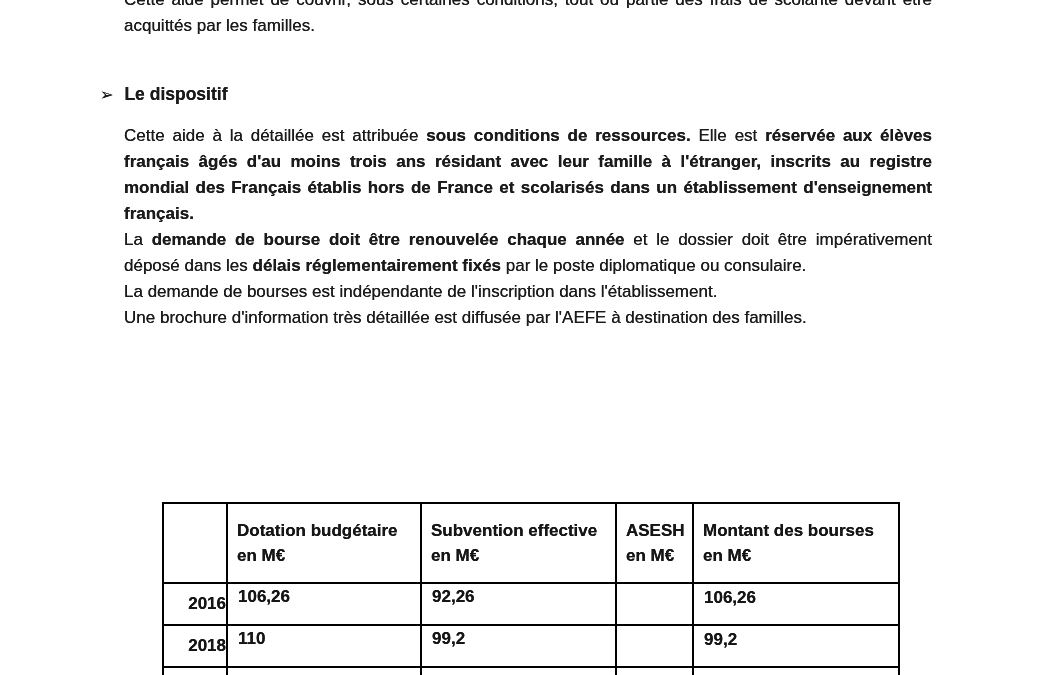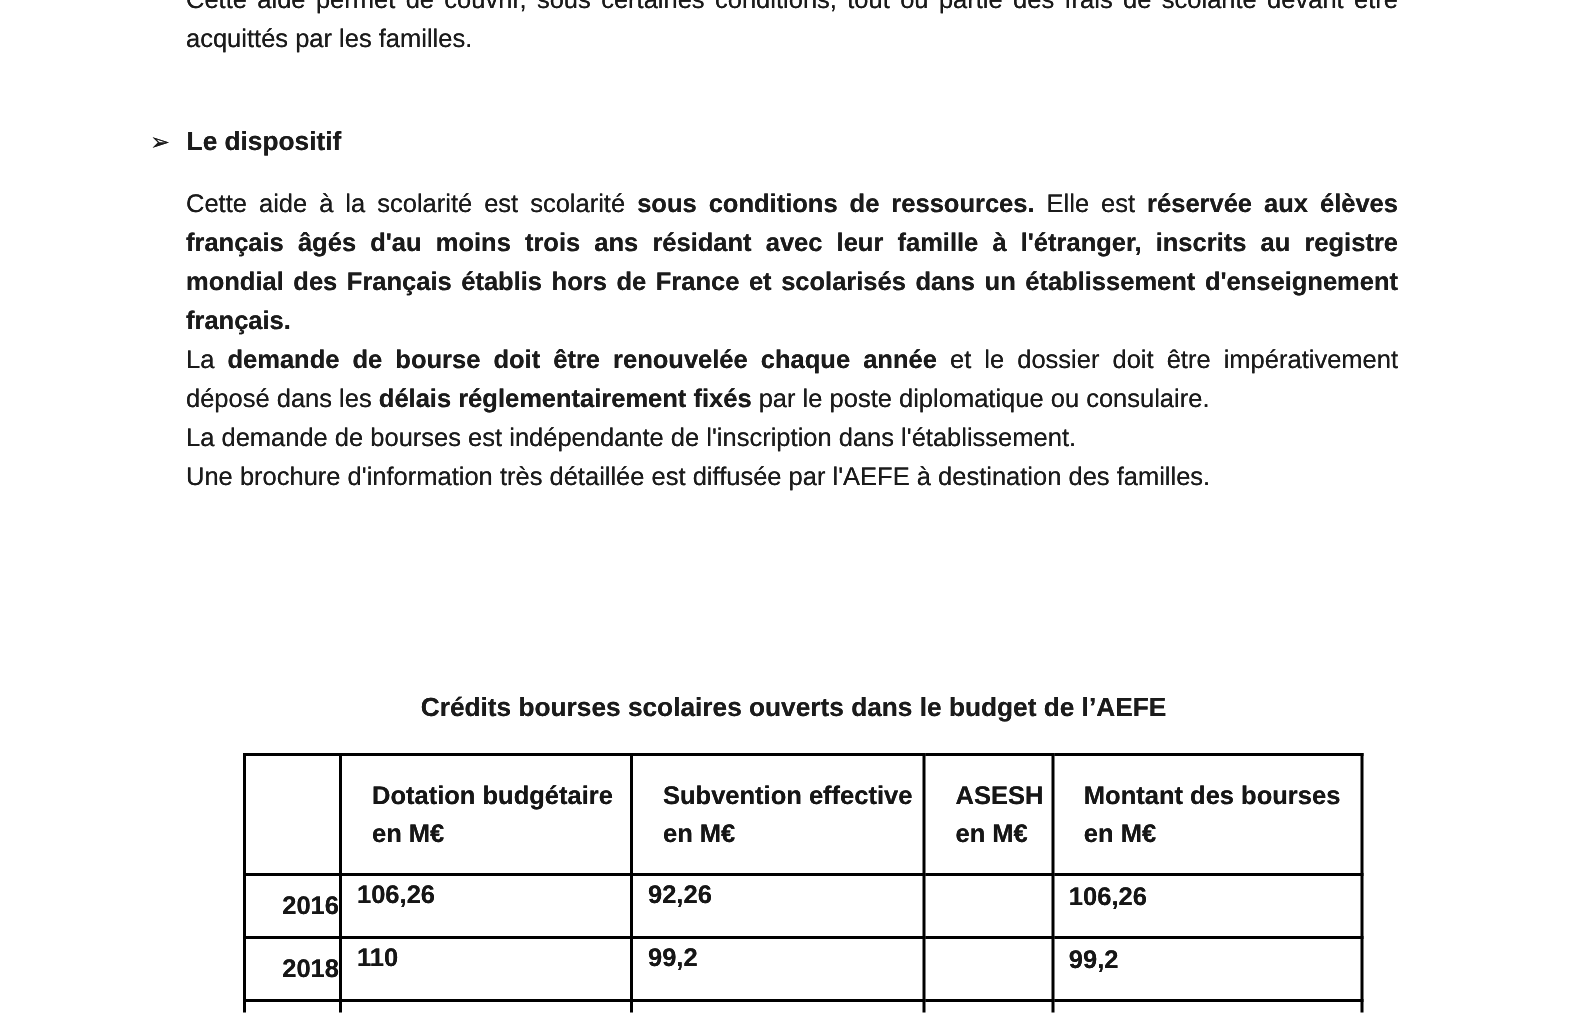--- a/index.html
+++ b/index.html
@@ -50,48 +50,47 @@
     font-size:17px; font-weight:bold; color:#161616;
   }
   table.budget th, table.budget td {
     border:2px solid #000000;
     overflow:hidden;
   }
   table.budget th {
     height:80px; vertical-align:middle; text-align:left;
     padding:0 5px 0 9px; font-weight:bold; line-height:25px;
   }
-  table.budget th .hl { display:block;margin-left:11px; }
+  table.budget th .hl { display:block; }
   table.budget td {
     height:42px; vertical-align:middle;
     padding:0 5px 14px 10px;
   }
   table.budget td.year { text-align:right; padding:0; }
   table.budget td.montant { vertical-align:top; padding-top:4px; }
 </style>
 </head>
 <body>
 
 <div class="page">
 
   <div class="intro"><span>Cette aide permet de couvrir, sous certaines conditions, tout ou partie des frais de scolarité devant être acquittés par les familles.</span></div>
 
   <div class="section-head">
       <span class="bullet">➢</span>
       <span>Le dispositif</span>
     </div>
 
   <div class="body-text">
-    <p><span>Cette aide à la scolarité est scolarité </span><span class="b">sous conditions de ressources.</span><span> Elle est </span><span class="b">réservée aux élèves français âgés d'au moins trois ans résidant avec leur famille à l'étranger, inscrits au registre mondial des Français établis hors de France et scolarisés dans un établissement d'enseignement français.</span></p>
+    <p><span>Cette aide à la détaillée est attribuée </span><span class="b">sous conditions de ressources.</span><span> Elle est </span><span class="b">réservée aux élèves français âgés d'au moins trois ans résidant avec leur famille à l'étranger, inscrits au registre mondial des Français établis hors de France et scolarisés dans un établissement d'enseignement français.</span></p>
     <p><span>La </span><span class="b">demande de bourse doit être renouvelée chaque année</span><span> et le dossier doit être impérativement déposé dans les </span><span class="b">délais réglementairement fixés</span><span> par le poste diplomatique ou consulaire.</span></p>
     <p><span>La demande de bourses est indépendante de l'inscription dans l'établissement.</span></p>
     <p><span>Une </span><span class="link">brochure d'information</span><span> très détaillée est diffusée par l'AEFE à destination des familles.</span></p>
   </div>
 
-  <div class="table-title">Crédits bourses scolaires ouverts dans le budget de l’AEFE</div>
 
   <table class="budget">
     <colgroup>
       <col style="width:64px">
         <col style="width:194px">
         <col style="width:195px">
         <col style="width:77px">
         <col style="width:206px">
     </colgroup>
     <thead>

